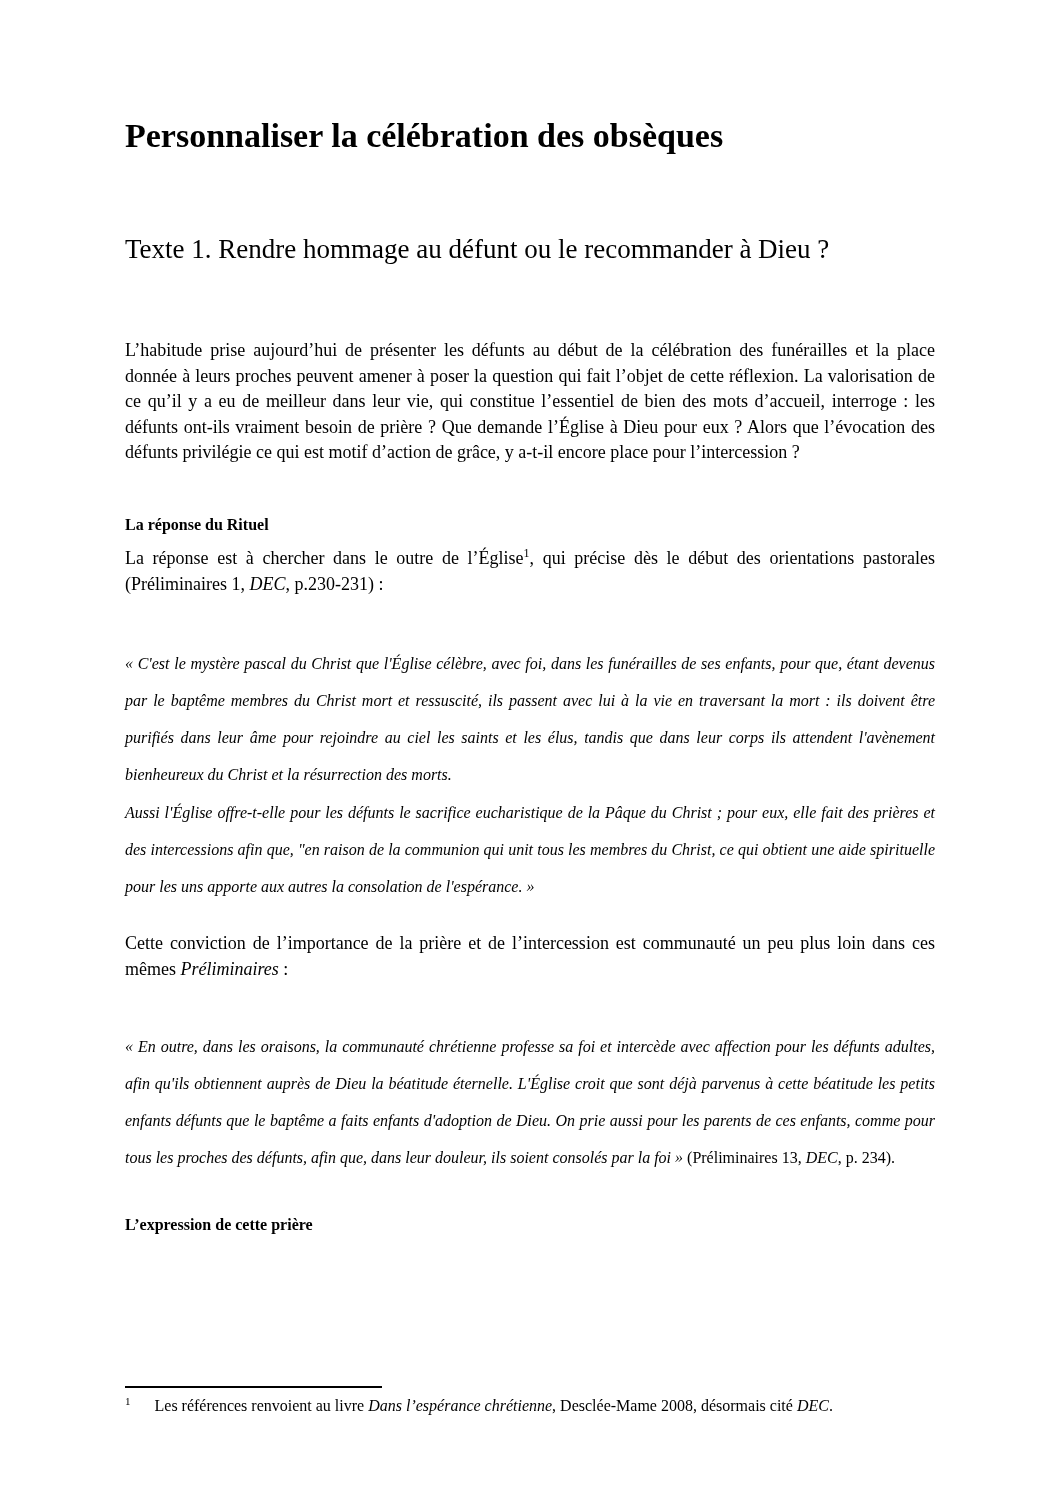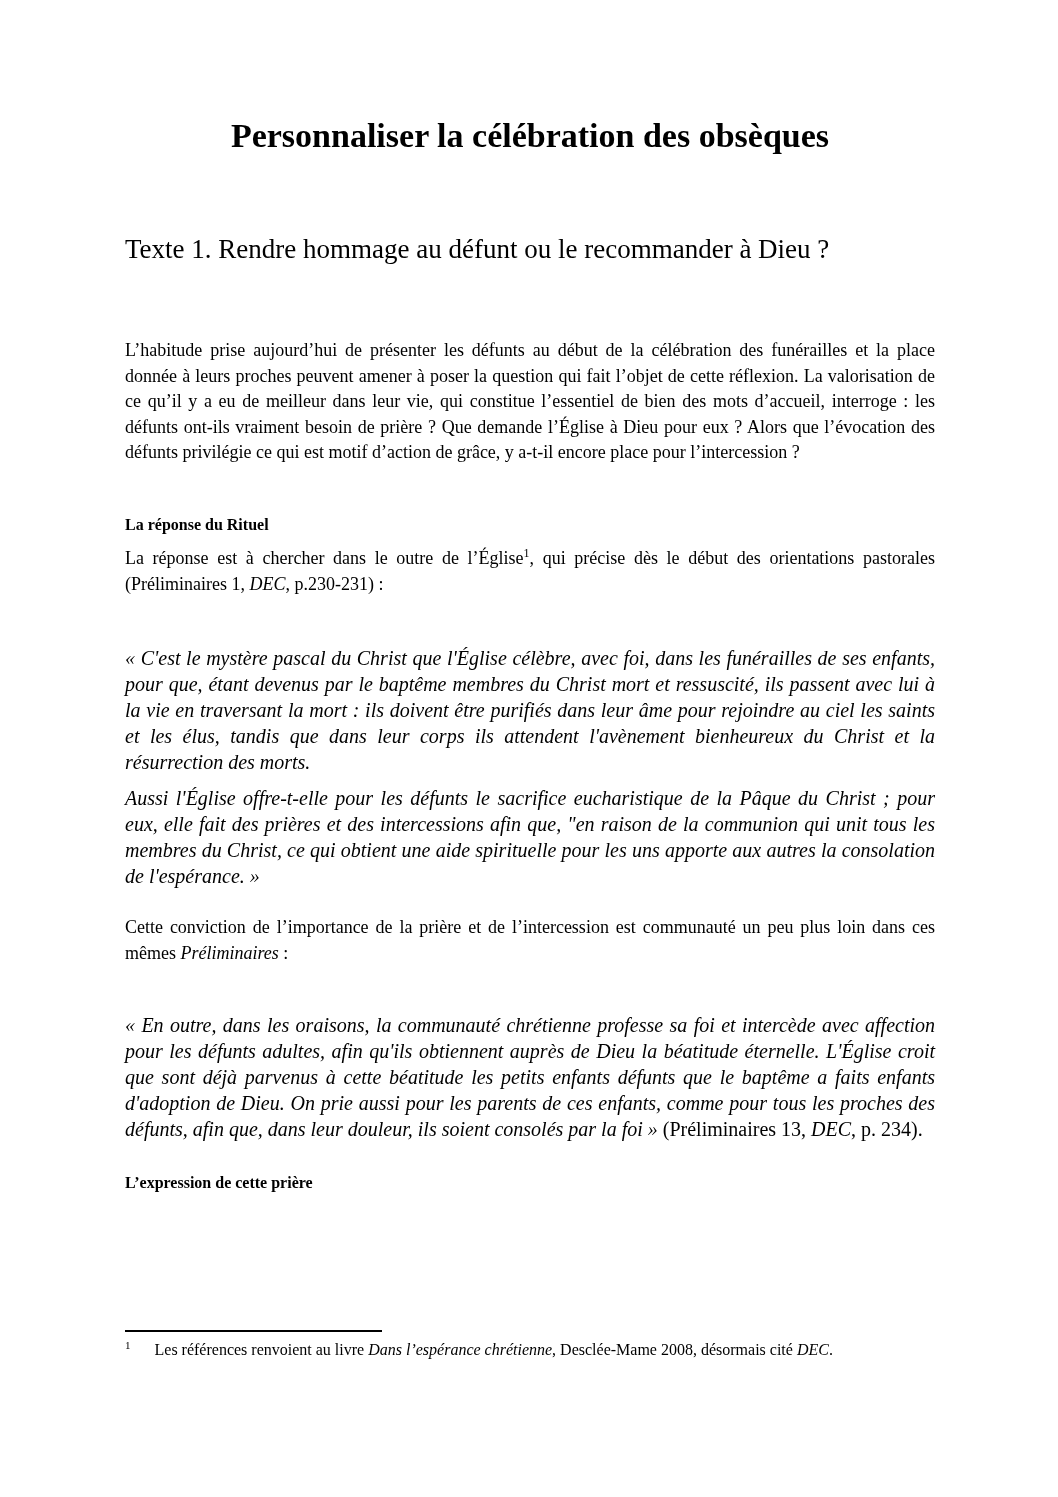--- a/index.html
+++ b/index.html
@@ -19,21 +19,21 @@
   .content {
     position: absolute;
     left: 125px;
     top: 0;
     width: 810px;
   }
   h1.doc-title {
     font-size: 34px;
     font-weight: bold;
     line-height: 42px;
-    text-align: center;
+    text-align: left;
     margin: 115px 0 0 0;
   }
   h2.doc-subtitle {
     font-size: 27px;
     font-weight: normal;
     line-height: 34px;
     margin: 75px 0 0 0;
   }
   p.body {
     font-size: 18px;
@@ -46,41 +46,41 @@
     font-size: 16px;
     font-weight: bold;
     line-height: 26px;
     margin: 46px 0 0 0;
   }
   p.lead { margin-top: 8px; }
   .quote { margin: 0; }
   .quote-block-1 { margin-top: 48px; }
   .quote-block-2 { margin-top: 46px; }
   p.qp {
-    font-size: 20px;
-    line-height: 26px;
+    font-size: 16px;
+    line-height: 37px;
     font-style: italic;
     text-align: justify;
     margin: 0;
   }
-  p.qp + p.qp { margin-top: 10px; }
+  p.qp + p.qp { margin-top: 1px; }
   p.transition { margin-top: 26px; }
   .bolditalic { font-weight: normal; font-style: italic; }
   .italic { font-style: italic; }
   .roman { font-style: normal; }
-  h3.expression-heading { margin-top: 28px; }
+  h3.expression-heading { margin-top: 36px; }
   sup.fnref {
     font-size: 12px;
     line-height: 0;
     vertical-align: super;
   }
   .footnote-area {
     position: absolute;
     left: 125px;
-    top: 1330px;
+    top: 1386px;
     width: 810px;
   }
   .footnote-rule {
     width: 257px;
     border-top: 2px solid #000000;
     height: 0;
   }
   p.fn {
     font-size: 16px;
     line-height: 21px;

